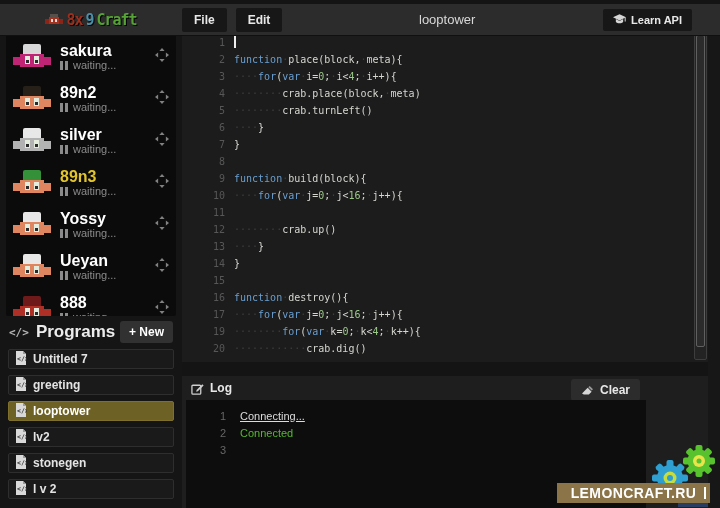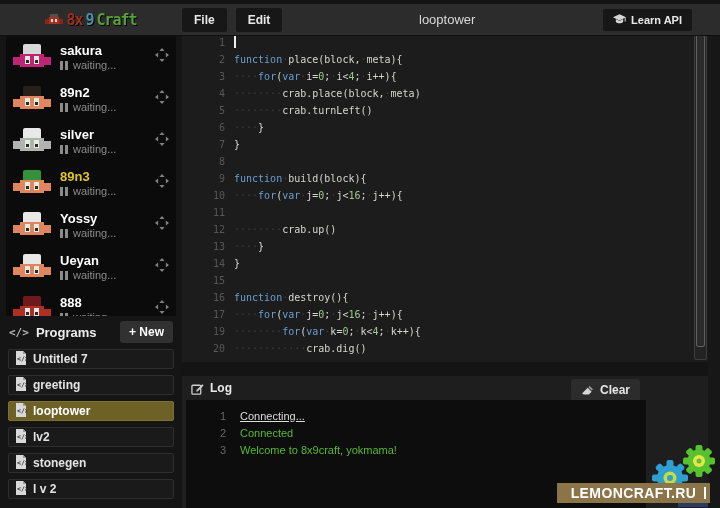--- a/index.html
+++ b/index.html
@@ -30,30 +30,30 @@
   .player { height:42px; display:flex; align-items:center; padding:0 7px; cursor:pointer; }
   .avatar { width:38px; height:27px; position:relative; flex:none; margin-right:9px; }
   .av-head { position:absolute; left:10px; top:0;  width:18px; height:10px; border-radius:2px 2px 0 0; }
   .av-body { position:absolute; left:7px; top:10px; width:24px; height:13px;
     display:flex; justify-content:center; gap:4px; padding-top:2px; }
   .av-claw { position:absolute; top:13px; width:8px; height:8px; }
   .av-claw.l { left:0; } .av-claw.r { right:0; }
   .eye { width:5px; height:8px; background:#e4ecdd; position:relative; }
   .eye i { position:absolute; left:1px; bottom:1px; width:3px; height:3px; background:#2a2a2a; }
   .pinfo { flex:1; }
-  .pname { font-size:13px; font-weight:bold; color:#fff; line-height:15px; }
+  .pname { font-size:16px; font-weight:bold; color:#fff; line-height:15px; }
   .pstatus { display:flex; align-items:center; gap:5px; color:#8b8b8b; font-size:11px; margin-top:1px; }
   .pause { display:inline-flex; gap:2px; }
   .pause i { display:block; width:3px; height:9px; background:#8b8b8b; }
   .move-icon { flex:none; opacity:.85; }
   
   .programs { position:absolute; left:0; top:286px; width:182px; }
   .prog-header { display:flex; align-items:center; height:28px; padding:0 9px; }
   .code-glyph { color:#b5b5b5; font-family:"DejaVu Sans Mono", monospace; font-size:11px; font-weight:bold; }
-  .prog-title { font-weight:bold; font-size:13px; color:#ececec; margin-left:7px; flex:1; }
+  .prog-title { font-weight:bold; font-size:17px; color:#ececec; margin-left:7px; flex:1; }
   .new-btn { background:#313131; color:#fff; font-weight:bold; font-size:12px;
     padding:4px 9px; border-radius:3px; cursor:pointer; }
   .prog-list { margin-top:3px; }
   .prog-item { margin:0 8px 6px 8px; height:20px; background:#1a1a1a;
     border:1px solid #2e2e2e; border-radius:2px; display:flex; align-items:center;
     padding:0 6px; gap:6px; color:#e3e3e3; font-size:12px; font-weight:bold; cursor:pointer; }
   .prog-item.selected { background:#6e6126; border-color:#80702e; color:#fff; }
   
   .editor { position:absolute; left:182px; top:32px; width:526px; height:330px;
     background:#1c1c1c; overflow:hidden; padding-top:2px; }
@@ -503,21 +503,20 @@
       <div class="log-line">
         <span class="log-num">1</span>
         <span class="log-text info">Connecting...</span>
       </div>
       <div class="log-line">
         <span class="log-num">2</span>
         <span class="log-text ok">Connected</span>
       </div>
       <div class="log-line">
         <span class="log-num">3</span>
-        <span class="log-text ok">Welcome to 8x9craft, yokmama!</span>
       </div>
     </div>
 </div>
 
 <div class="gears">
   <svg width="78" height="66" viewBox="0 0 78 66">
     <g transform="translate(28,40)">
       <g fill="#2e9fd0">
         <rect x="-3.5" y="-18" width="7" height="36" rx="2"></rect>
         <rect x="-3.5" y="-18" width="7" height="36" rx="2" transform="rotate(45)"></rect>

